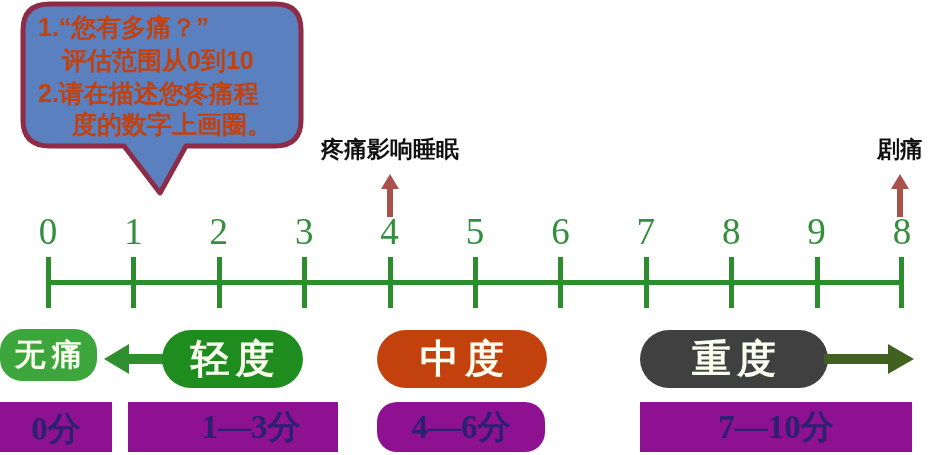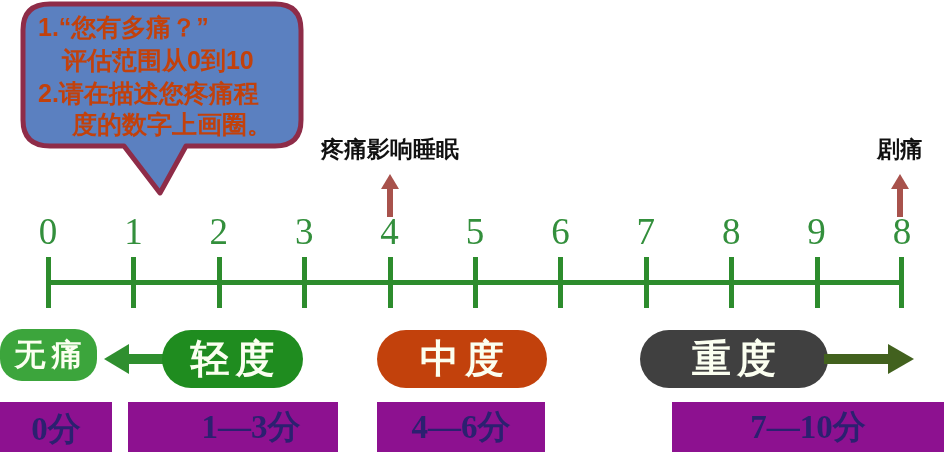--- a/index.html
+++ b/index.html
@@ -67,22 +67,22 @@
   }
 
   
   .score{
     position:absolute;top:402px;height:50px;background:#8d1190;
     display:flex;align-items:center;justify-content:center;
     font-family:"Liberation Serif",serif;font-weight:bold;font-size:33px;color:#2c2070;
   }
   .score-0{left:0;width:112px;align-items:flex-end;}
   .score-1{left:128px;width:174px;padding-left:36px;}
-  .score-2{left:377px;width:168px;}
-  .score-3{left:640px;width:272px;margin-left:32px;}
+  .score-2{left:377px;width:168px;border-radius:20px;}
+  .score-3{left:640px;width:272px;}
 </style>
 </head>
 <body>
 
 <div class="canvas">
 
   <svg class="bubble-svg" width="330" height="210" viewBox="0 0 330 210">
     <path d="M 50 4 H 275 Q 301 4 301 30 V 120 Q 301 146 275 146 H 186 L 160 193 L 124 146 H 50 Q 23 146 23 120 V 30 Q 23 4 50 4 Z" fill="#5b80c0" stroke="#8e2c48" stroke-width="5" stroke-linejoin="round"></path>
   </svg>
   <div class="bubble-text">

